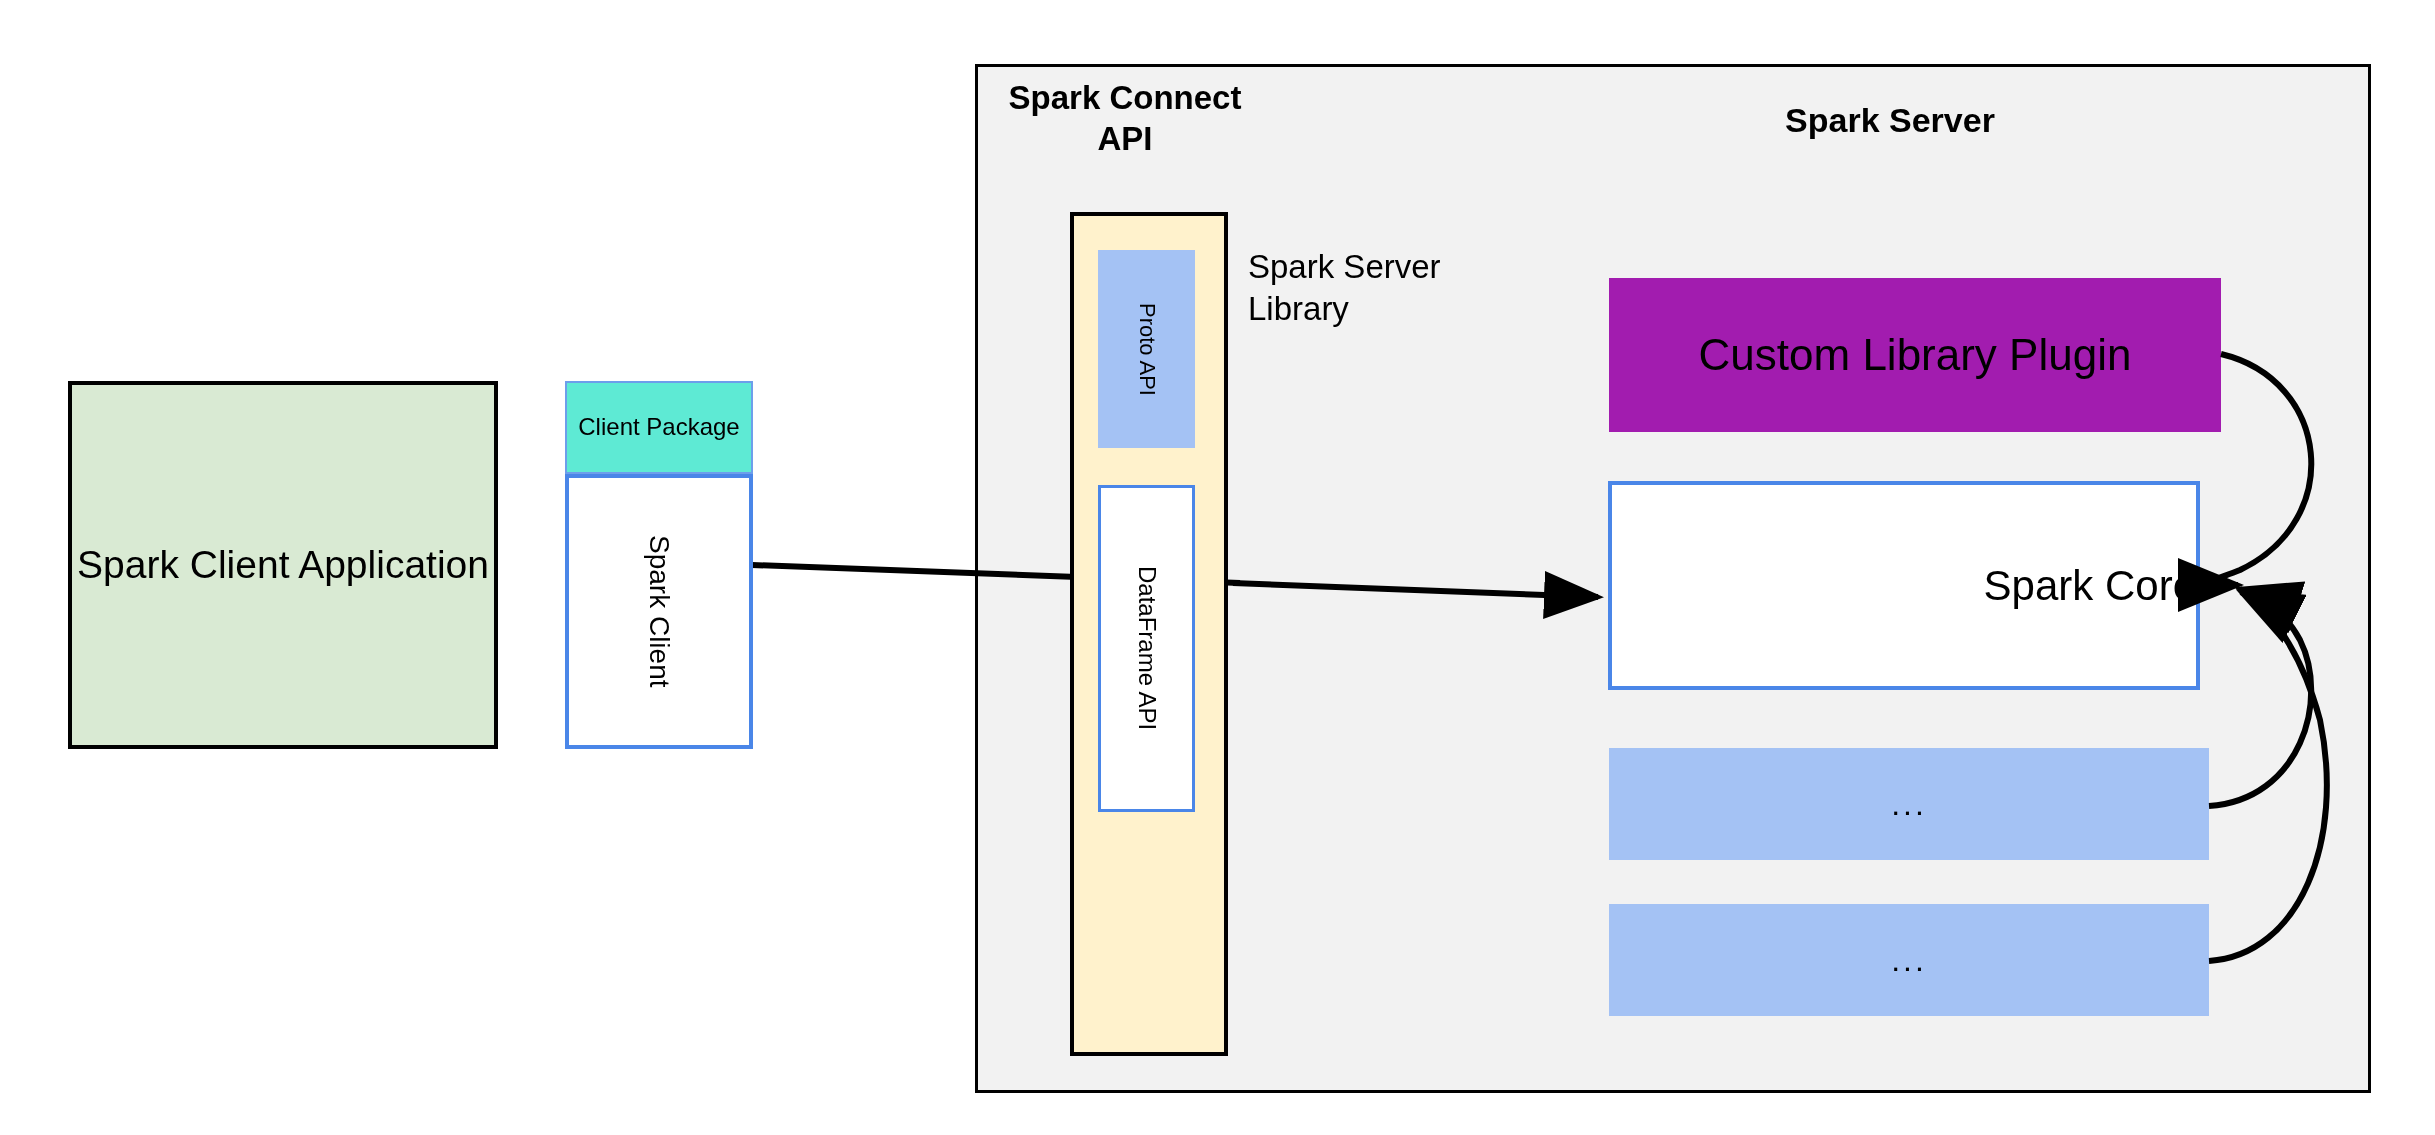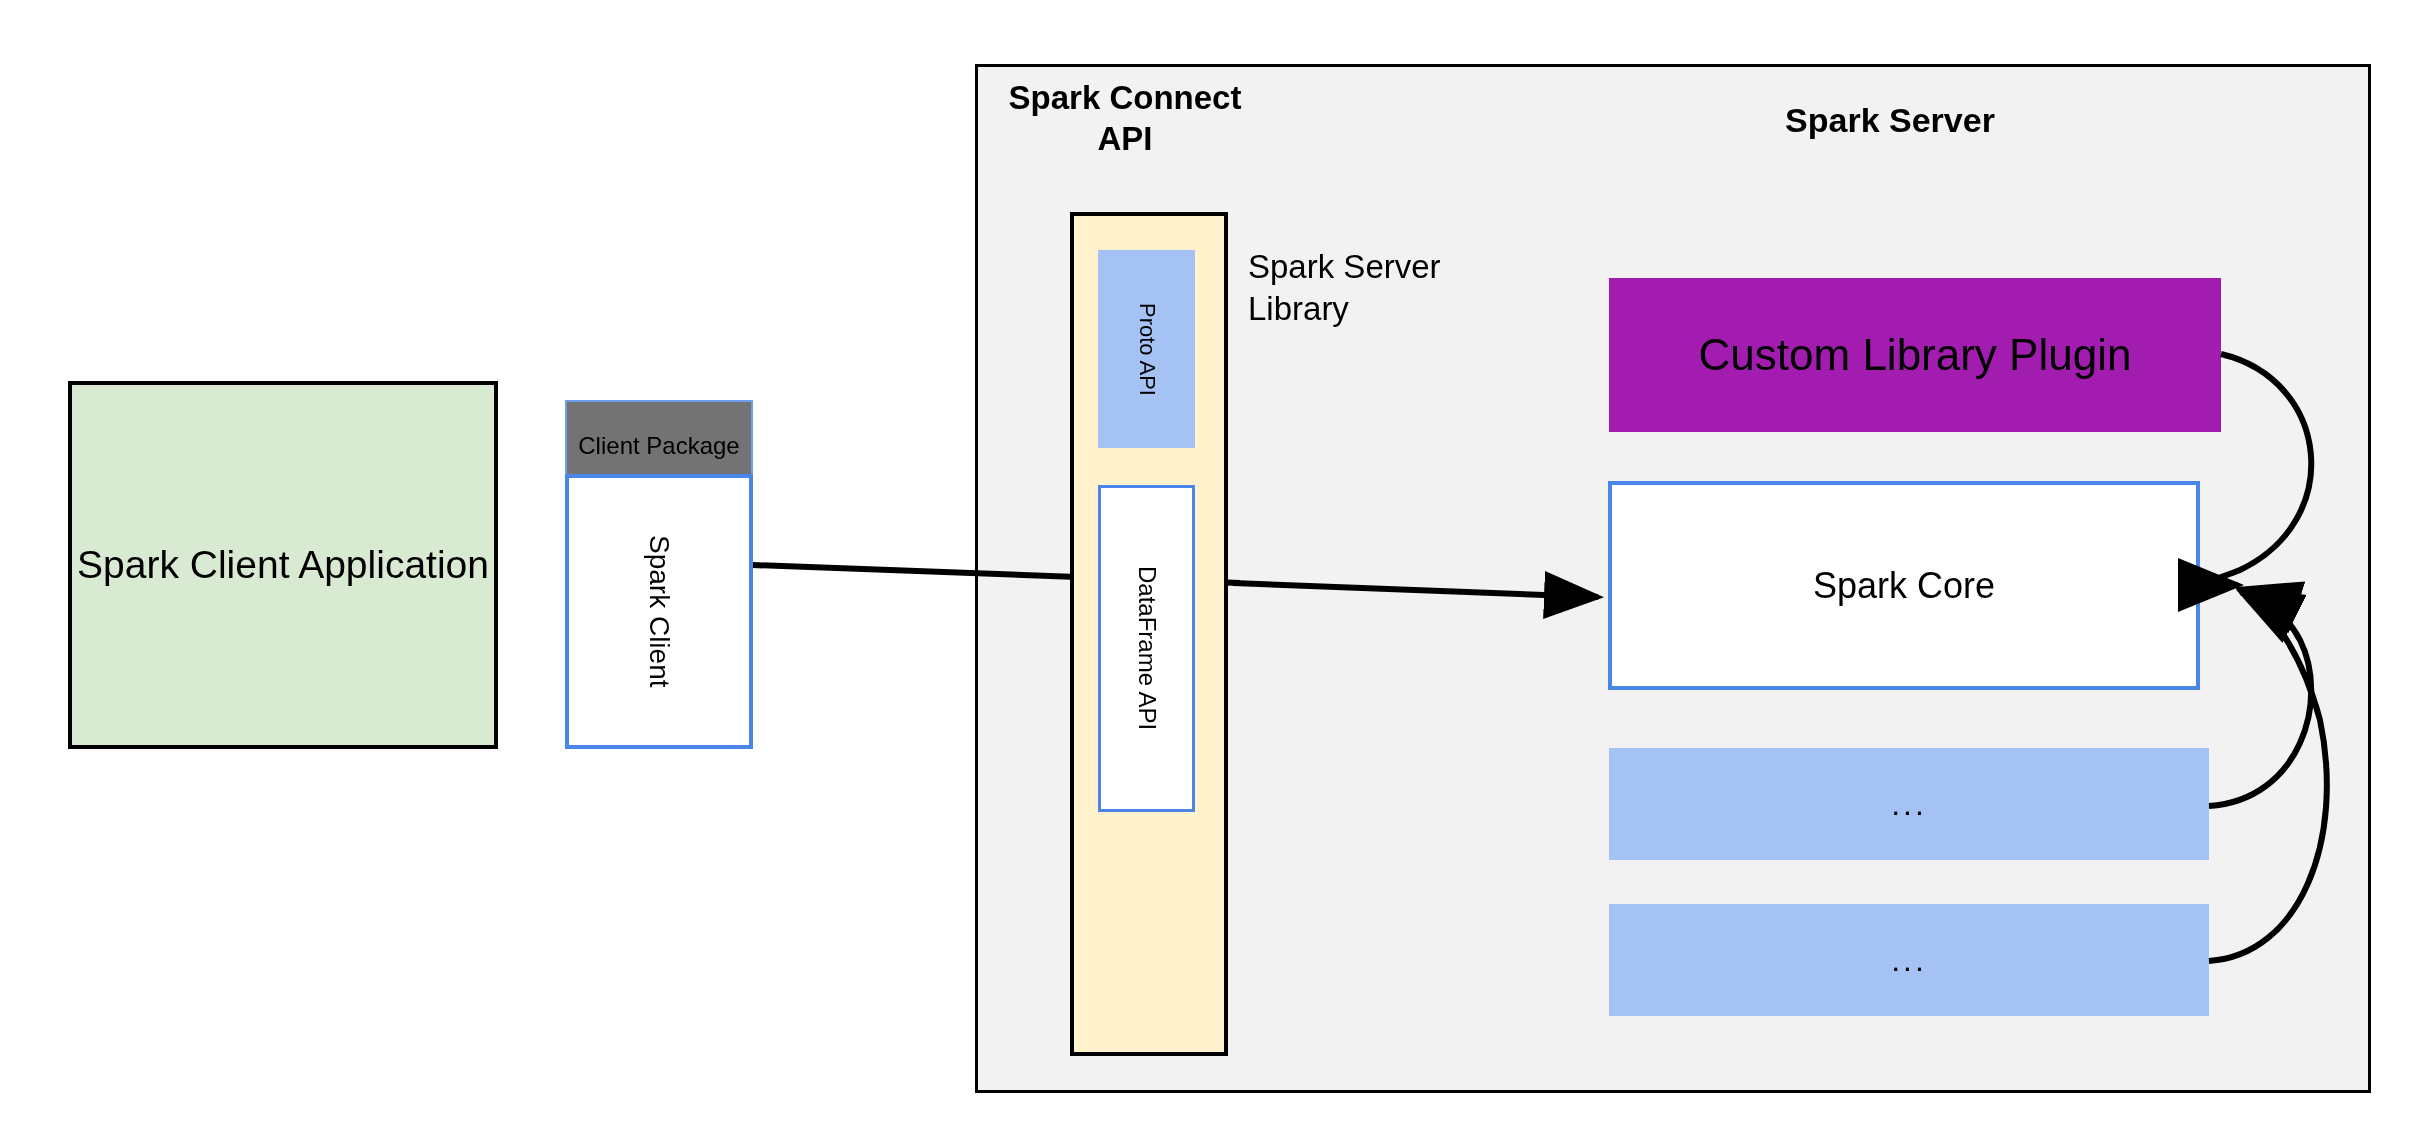--- a/index.html
+++ b/index.html
@@ -57,27 +57,26 @@
     font-size: 39px;
     color: #000000;
     line-height: 1.18;
     z-index: 3;
   }
   #client-package {
     left: 565px;
     top: 381px;
     width: 188px;
     height: 93px;
-    background: #737373;
+    background: #5eead4;
     border: 2px solid #6d9eeb;
     font-size: 24px;
     color: #000000;
     line-height: 1.2;
     z-index: 4;
-    margin-top: 19px;
   }
   #spark-client {
     left: 565px;
     top: 474px;
     width: 188px;
     height: 275px;
     background: #ffffff;
     border: 4px solid #4a86e8;
     z-index: 4;
   }
@@ -171,23 +170,24 @@
     color: #000000;
     z-index: 4;
   }
   #spark-core {
     left: 1608px;
     top: 481px;
     width: 592px;
     height: 209px;
     background: #ffffff;
     border: 4px solid #4a86e8;
-    font-size: 36px;
-    color: #000000;
-    z-index: 4;
+    font-size: 42px;
+    color: #000000;
+    z-index: 4;
+    justify-content: flex-end;
   }
   #dots-1 {
     left: 1609px;
     top: 748px;
     width: 600px;
     height: 112px;
     background: #a4c2f4;
     font-size: 32px;
     color: #000000;
     letter-spacing: 3px;

